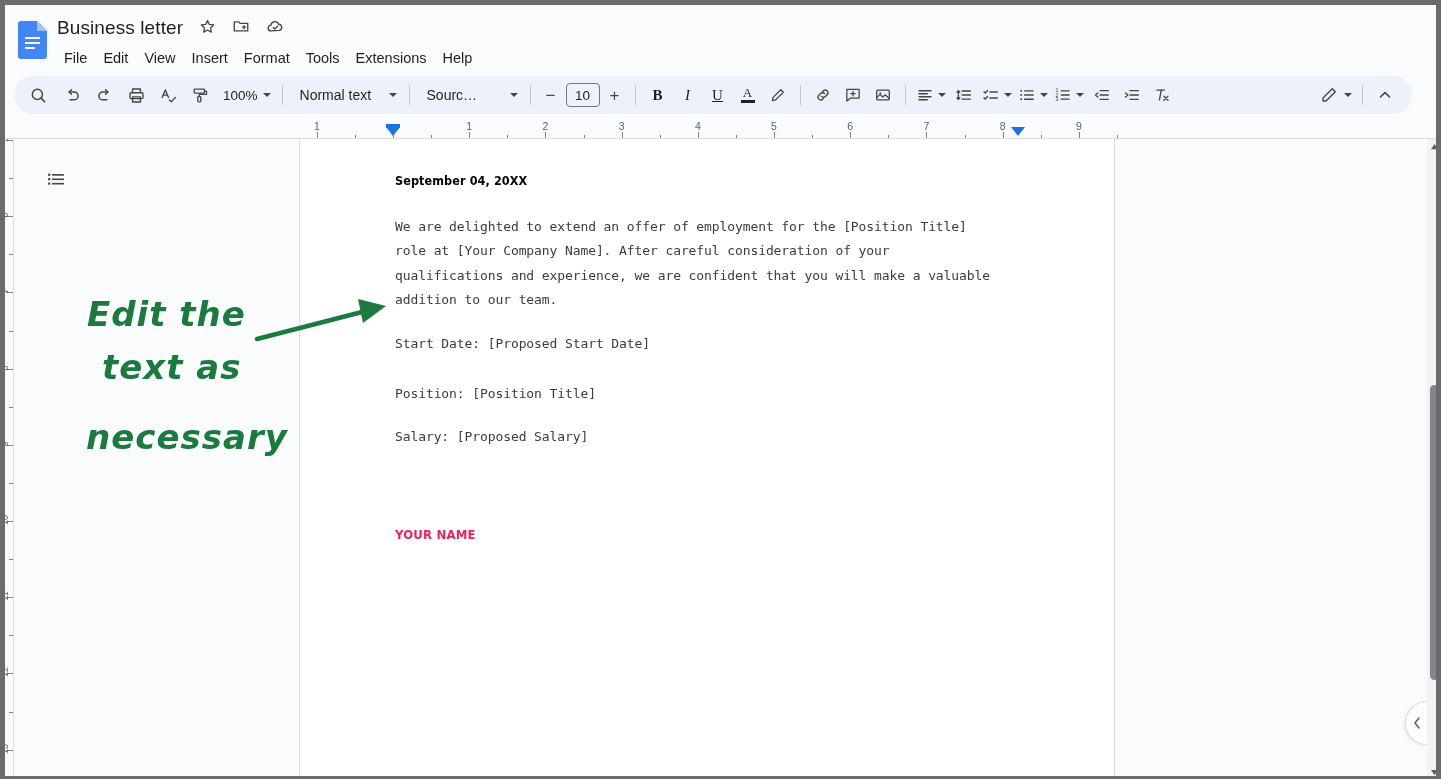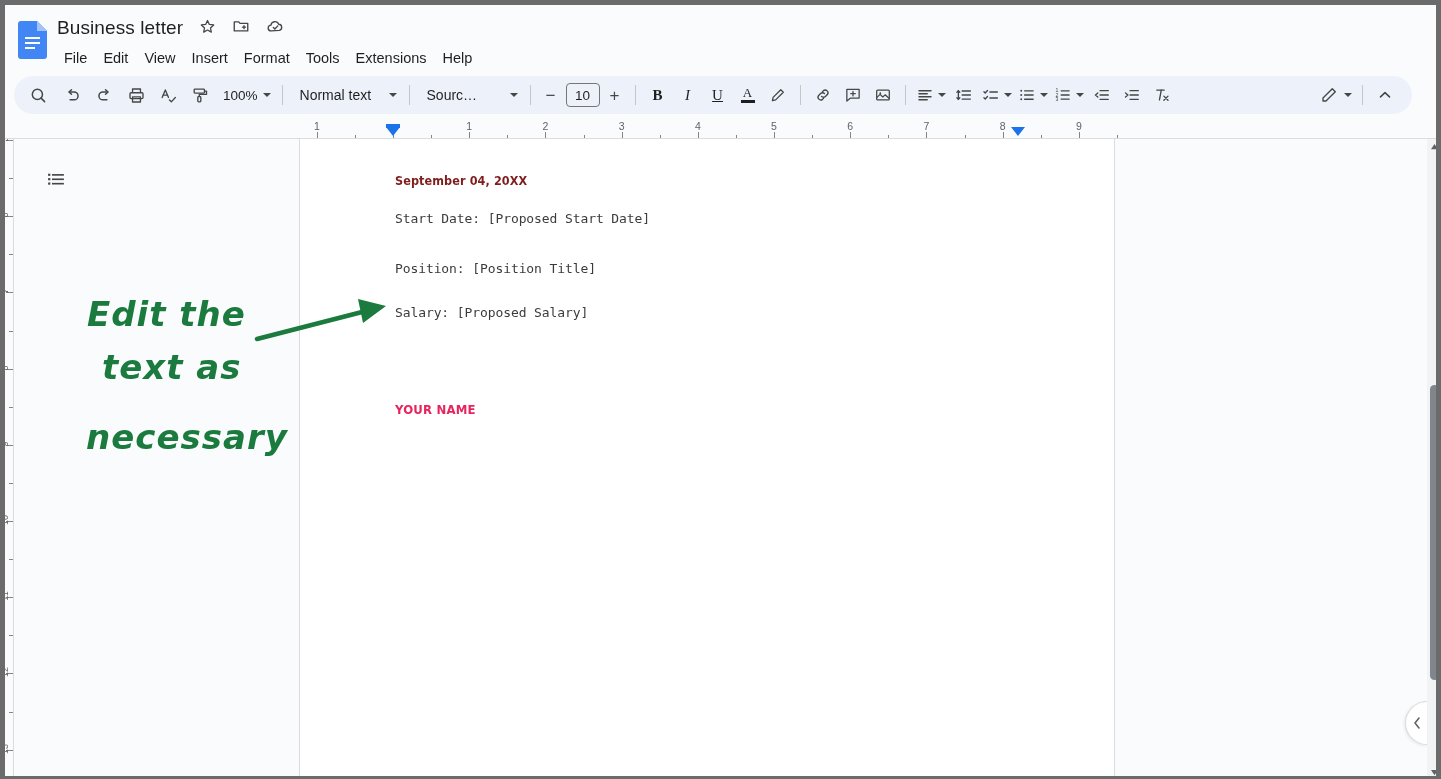--- a/index.html
+++ b/index.html
@@ -170,21 +170,21 @@
   .page {
     position: absolute; left: 285px; top: 0px;
     width: 816px; height: 640px;
     background: #ffffff;
     border-left: 1px solid #dadce0; border-right: 1px solid #dadce0;
   }
   .page-body { position: absolute; left: 95px; top: 34px; width: 630px; }
 
   .doc-date {
     font-family: "DejaVu Sans Condensed", "Liberation Sans Narrow", "Liberation Sans", sans-serif;
-    font-size: 12.5px; color: #7f1d1d; font-weight: 600;
+    font-size: 12.5px; color: #000000; font-weight: 600;
     letter-spacing: .1px; margin-bottom: 0;
   }
   .doc-p {
     font-family: "DejaVu Sans Mono", "Liberation Mono", monospace;
     font-size: 13px; color: #3c3c3c; line-height: 24.4px;
     letter-spacing: -0.1px; white-space: pre-wrap;
   }
   .doc-name {
     font-family: "DejaVu Sans Condensed", "Liberation Sans Narrow", "Liberation Sans", sans-serif;
     font-size: 13px; color: #e8245e; font-weight: 700; letter-spacing: .2px;
@@ -557,20 +557,24 @@
         <rect x="3.4" y="11" width="2.4" height="2.4"></rect>
         <rect x="7.6" y="11.4" width="13" height="1.8"></rect>
         <rect x="3.4" y="15.8" width="2.4" height="2.4"></rect>
         <rect x="7.6" y="16.2" width="13" height="1.8"></rect>
       </svg>
     </div>
 
     <div class="page">
       <div class="page-body">
         <div class="doc-date">September 04, 20XX</div>
+        <div class="doc-p" style="margin-top:27px">We are delighted to extend an offer of employment for the [Position Title]
+role at [Your Company Name]. After careful consideration of your
+qualifications and experience, we are confident that you will make a valuable
+addition to our team.</div>
         <div class="doc-p" style="margin-top:19px">Start Date: [Proposed Start Date]</div>
         <div class="doc-p" style="margin-top:26px">Position: [Position Title]</div>
         <div class="doc-p" style="margin-top:19px">Salary: [Proposed Salary]</div>
         <div class="doc-name" style="margin-top:77px">YOUR NAME</div>
       </div>
     </div>
 
     <div class="annotation">
       <div class="hand-text" style="left:88px; top:201px;">text as</div>
       <div class="hand-text" style="left:73px; top:148px;">Edit the</div>

